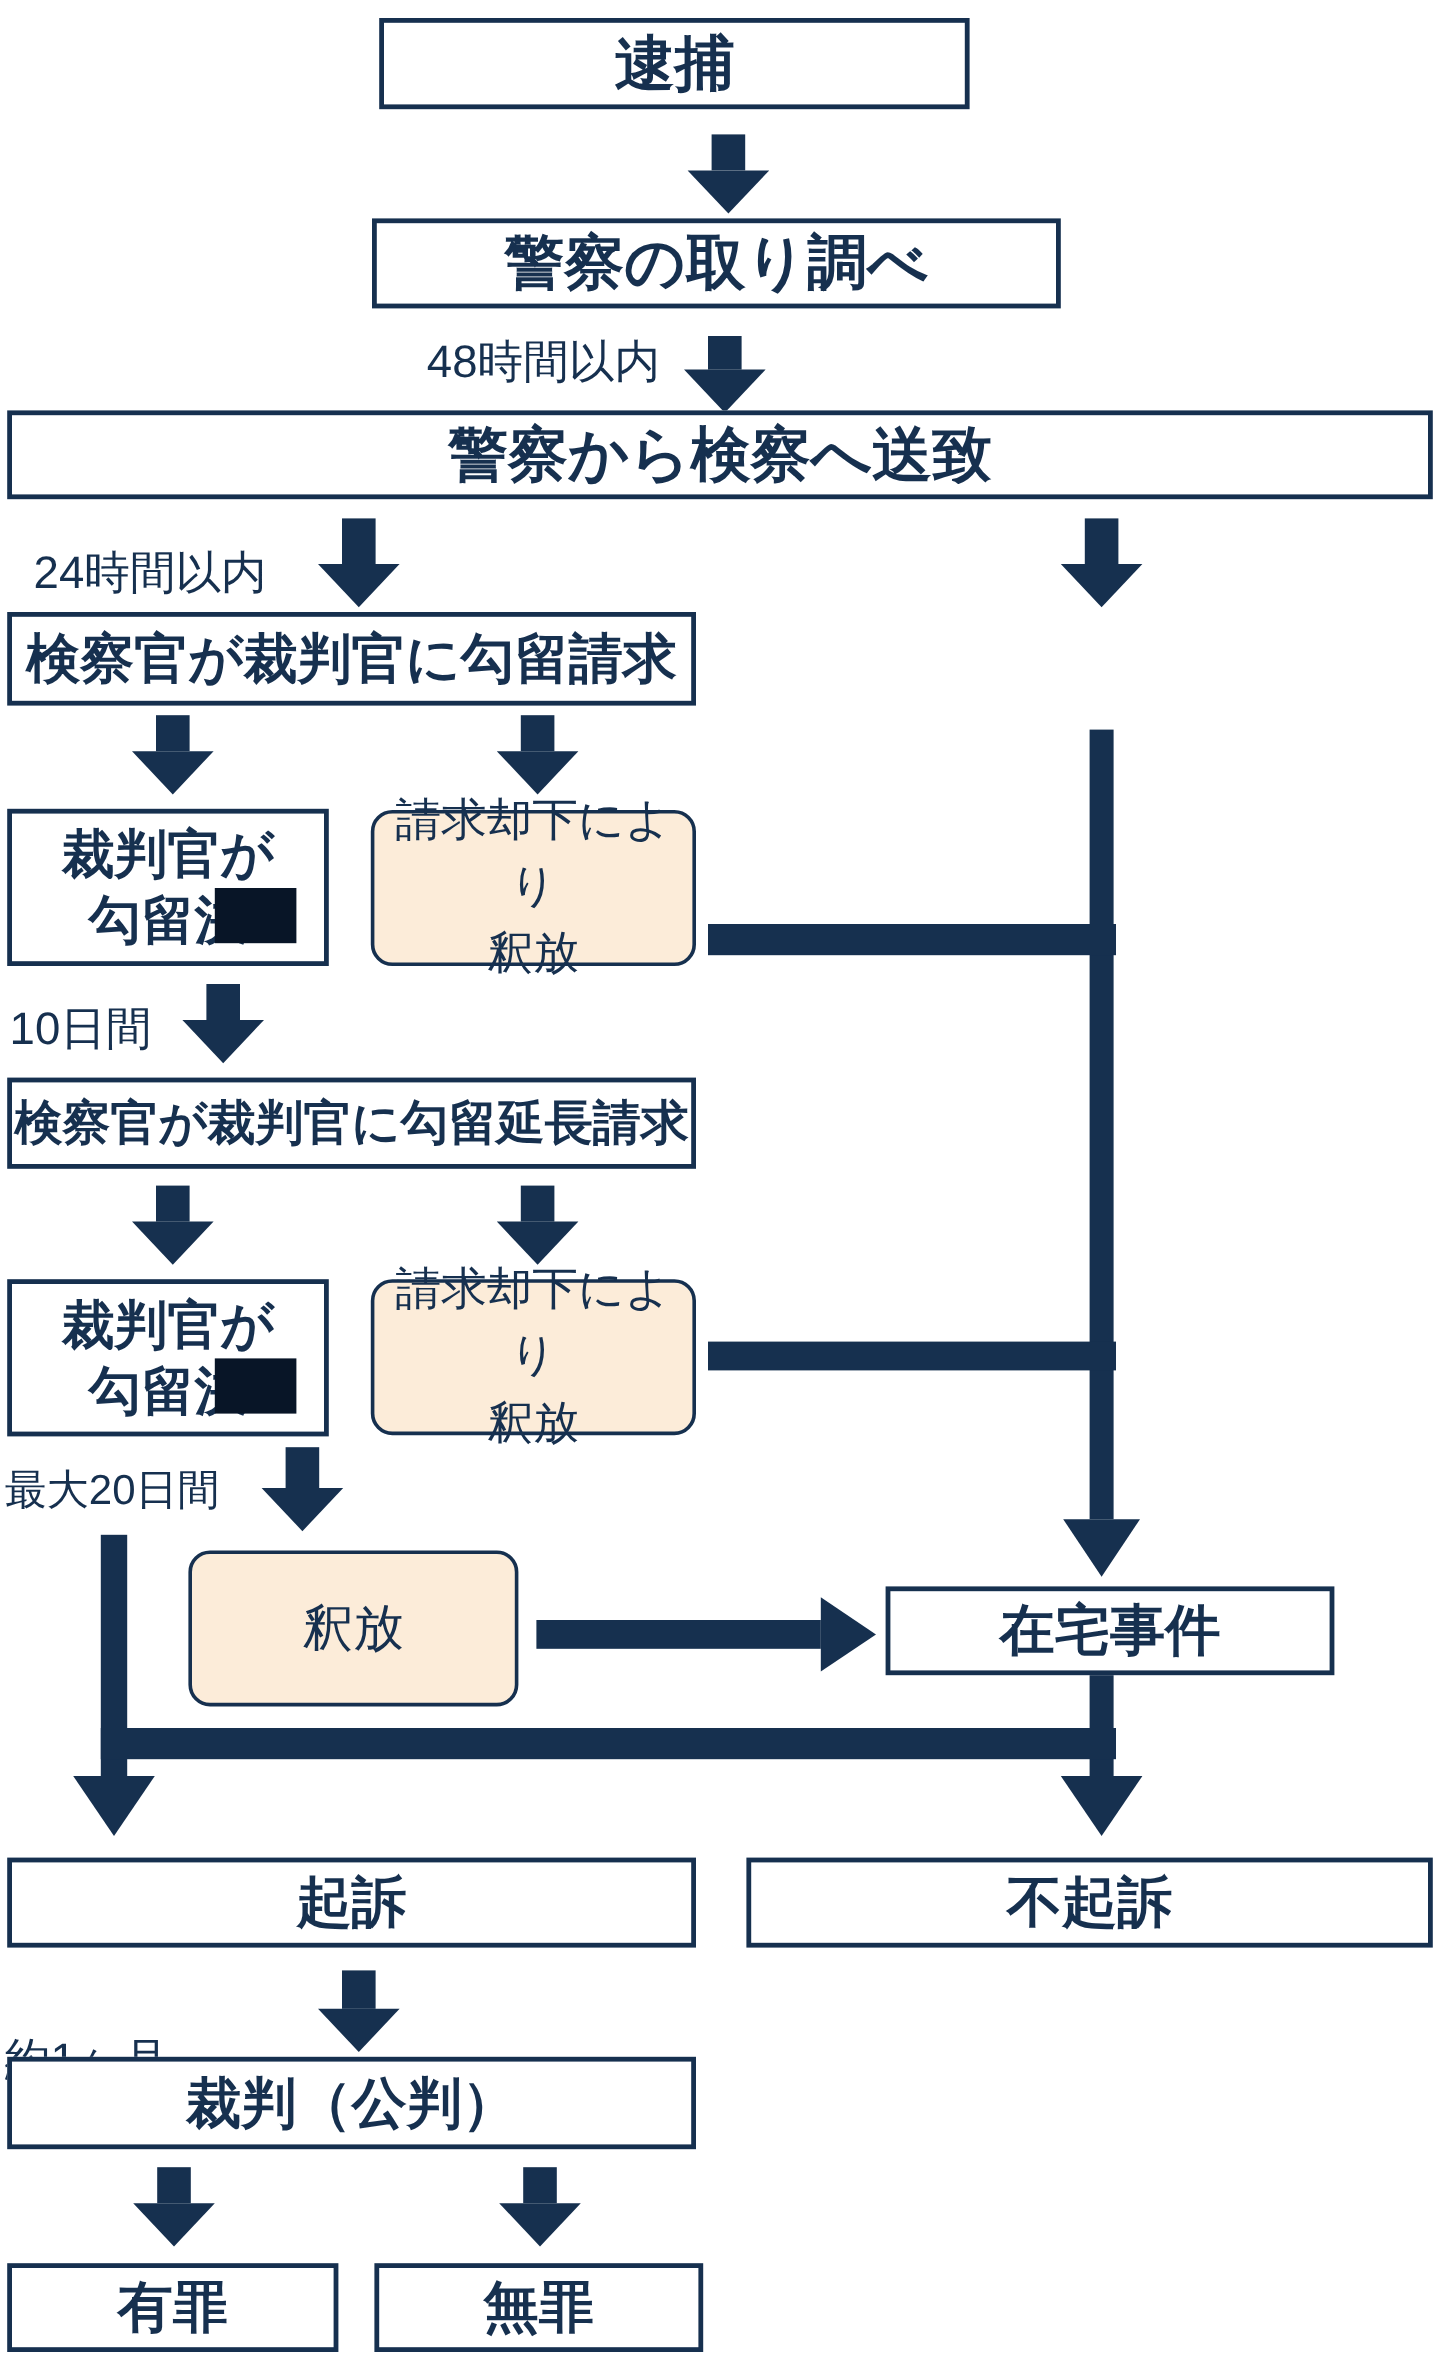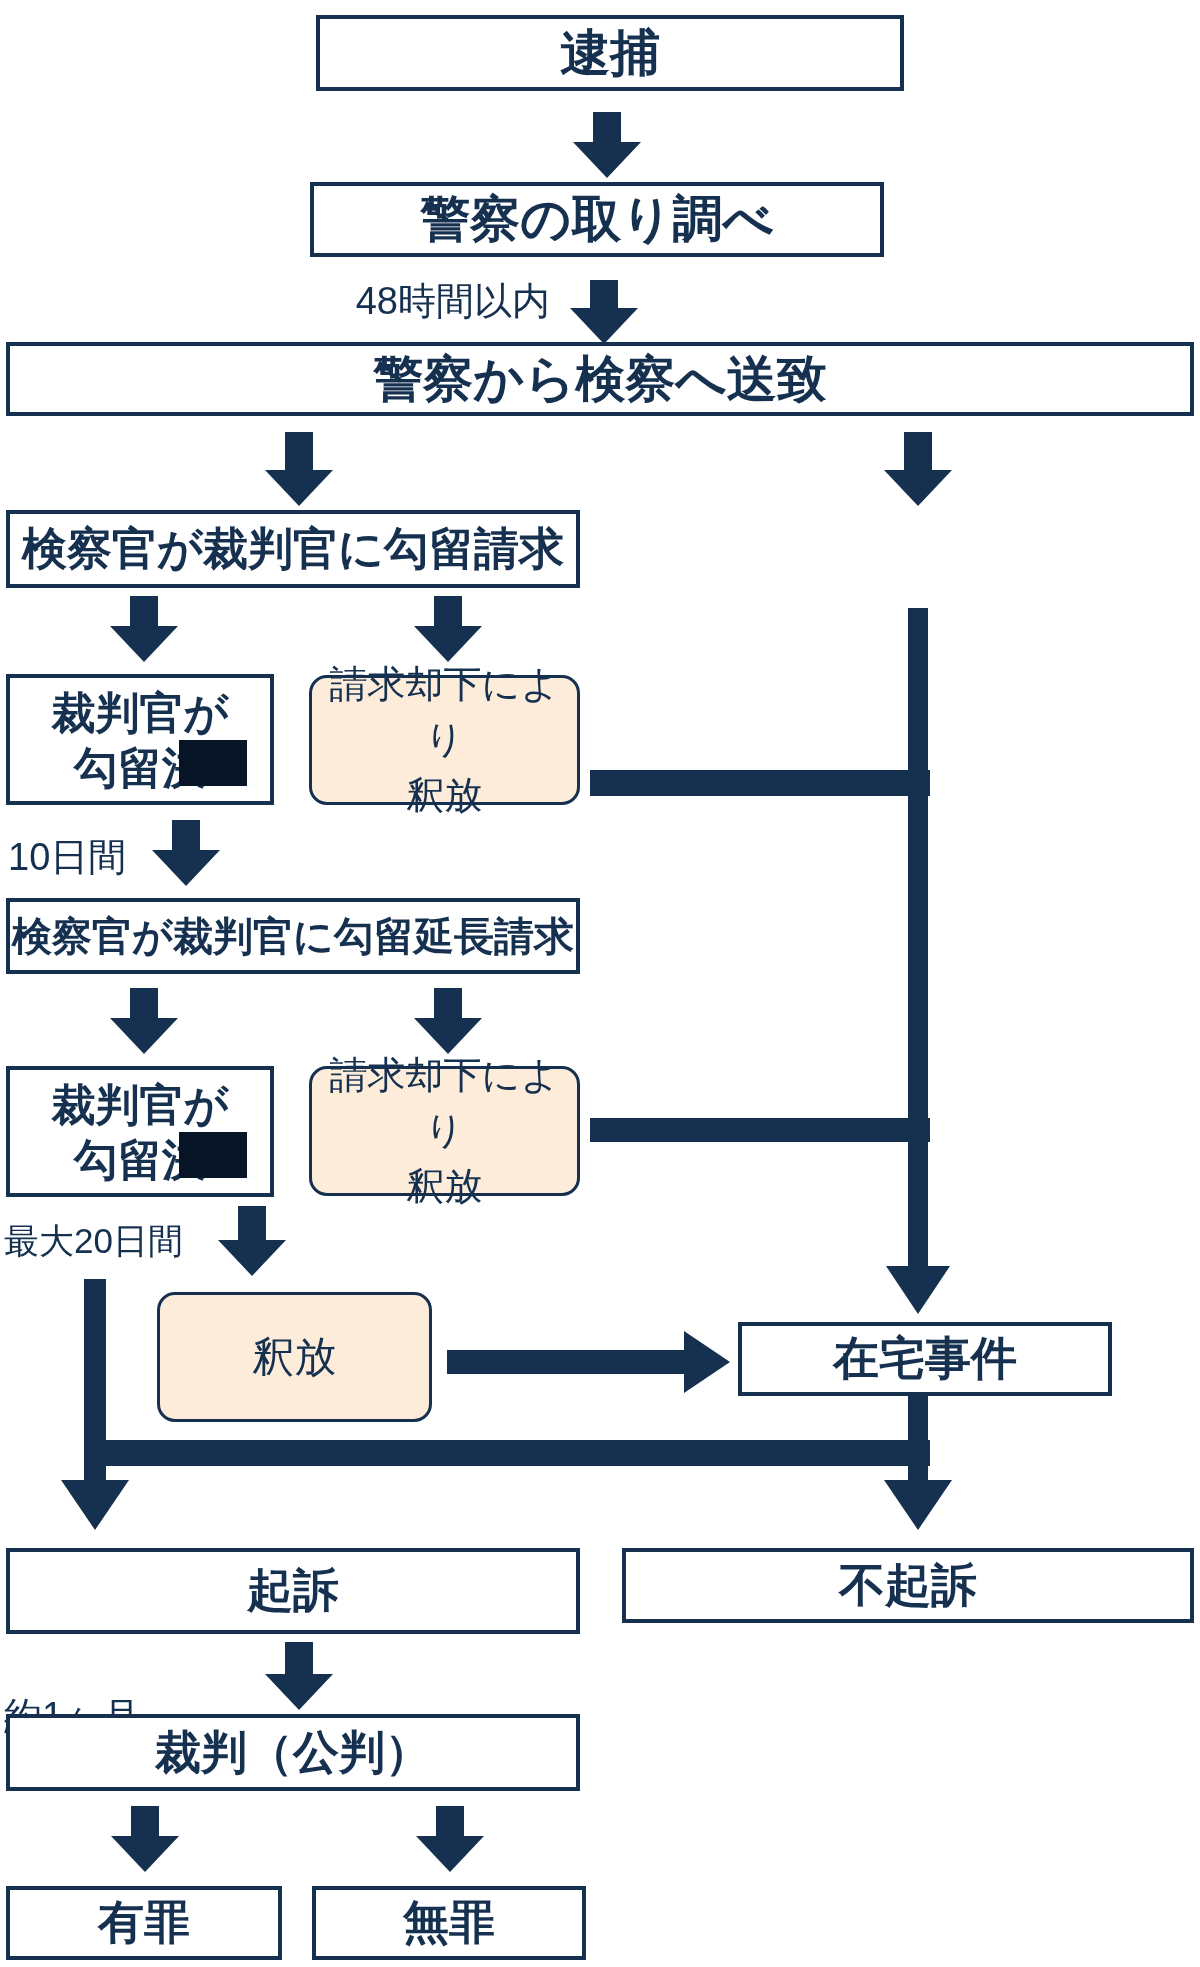--- a/index.html
+++ b/index.html
@@ -58,21 +58,21 @@
     position:absolute;left:0.38em;top:0.00em;
     width:1.55em;height:1.06em;
     background:var(--redact);
   }
 </style>
 </head>
 <body>
 
 <div class="canvas">
 
-  <div class="box white fw7" style="left:316px;top:15px;width:588px;height:76px;font-size:50px;">
+  <div class="box white fw7" style="left:316px;top:15px;width:492px;height:76px;font-size:50px;">
     <span>逮捕</span>
   </div>
 
   <div class="varrow" style="left:573px;top:112px;height:66px;">
     <div class="shaft" style="height:30px;"></div>
       <div class="head" style="top:30px;"></div>
   </div>
 
   <div class="box white fw7" style="left:310px;top:182px;width:574px;height:75px;font-size:50px;">
     <span>警察の取り調べ</span>
@@ -81,20 +81,21 @@
   <div class="lbl" style="left:330px;top:276px;width:220px;text-align:right;font-size:38px;">48時間以内</div>
   <div class="varrow" style="left:570px;top:280px;height:64px;">
     <div class="shaft" style="height:28px;"></div>
       <div class="head" style="top:28px;"></div>
   </div>
 
   <div class="box white fw7" style="left:6px;top:342px;width:1188px;height:74px;font-size:50px;">
     <span>警察から検察へ送致</span>
   </div>
 
+  <div class="lbl" style="left:28px;top:452px;font-size:38px;">24時間以内</div>
   <div class="varrow" style="left:265px;top:432px;height:74px;">
     <div class="shaft" style="height:38px;"></div>
       <div class="head" style="top:38px;"></div>
   </div>
   <div class="varrow" style="left:884px;top:432px;height:74px;">
     <div class="shaft" style="height:38px;"></div>
       <div class="head" style="top:38px;"></div>
   </div>
 
   <div class="box white fw7" style="left:6px;top:510px;width:574px;height:78px;font-size:45px;">
@@ -173,21 +174,21 @@
 
   <div class="box white fw7" style="left:738px;top:1322px;width:374px;height:74px;font-size:46px;">
     <span>在宅事件</span>
   </div>
 
   <div class="vline" style="left:908px;top:1396px;width:20px;height:84px;"></div>
   <div class="hline" style="left:84px;top:1440px;width:846px;height:26px;"></div>
   <div class="tri" style="left:61px;top:1480px;border-left:34px solid transparent;border-right:34px solid transparent;border-top:50px solid var(--navy);"></div>
   <div class="tri" style="left:884px;top:1480px;border-left:34px solid transparent;border-right:34px solid transparent;border-top:50px solid var(--navy);"></div>
 
-  <div class="box white fw7" style="left:6px;top:1548px;width:574px;height:86px;font-size:46px;">
+  <div class="box white fw7" style="left:6px;top:1548px;width:574px;height:75px;font-size:46px;">
     <span>起訴</span>
   </div>
   <div class="box white fw7" style="left:622px;top:1548px;width:572px;height:75px;font-size:46px;">
     <span>不起訴</span>
   </div>
 
   <div class="lbl" style="left:4px;top:1646px;font-size:38px;margin-top:45px;">約1ヶ月</div>
   <div class="varrow" style="left:265px;top:1642px;height:68px;">
     <div class="shaft" style="height:32px;"></div>
       <div class="head" style="top:32px;"></div>

